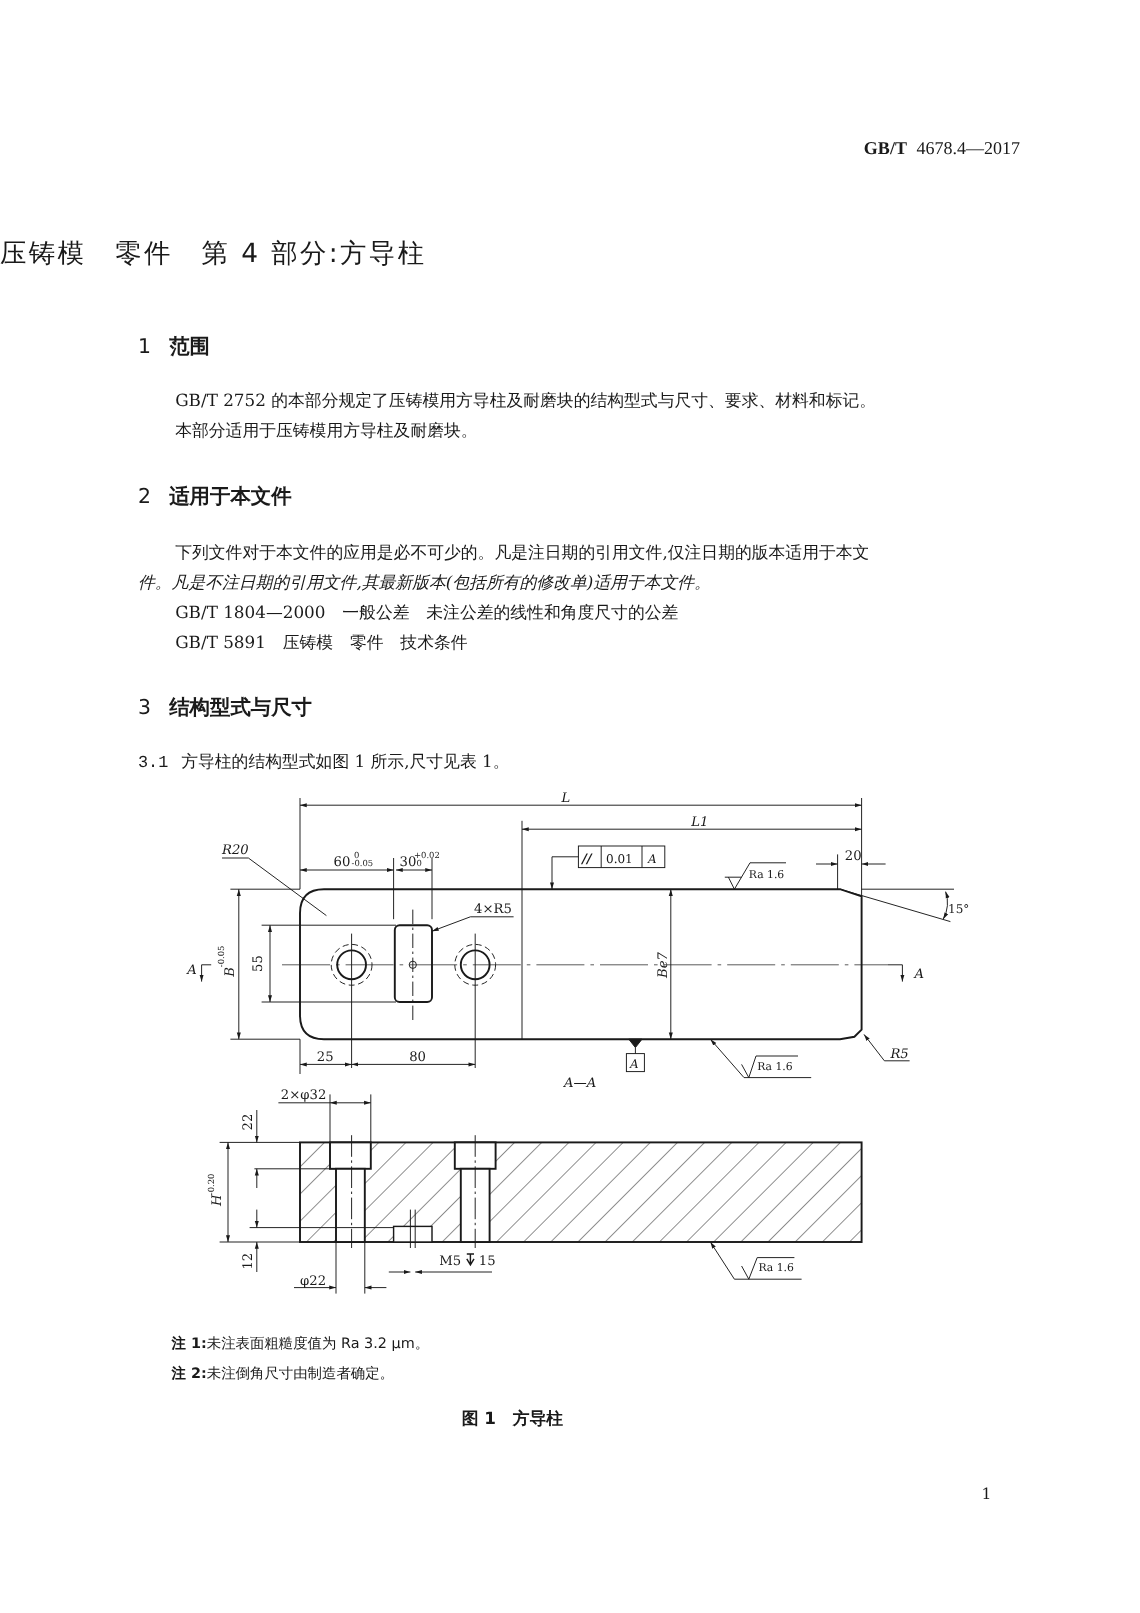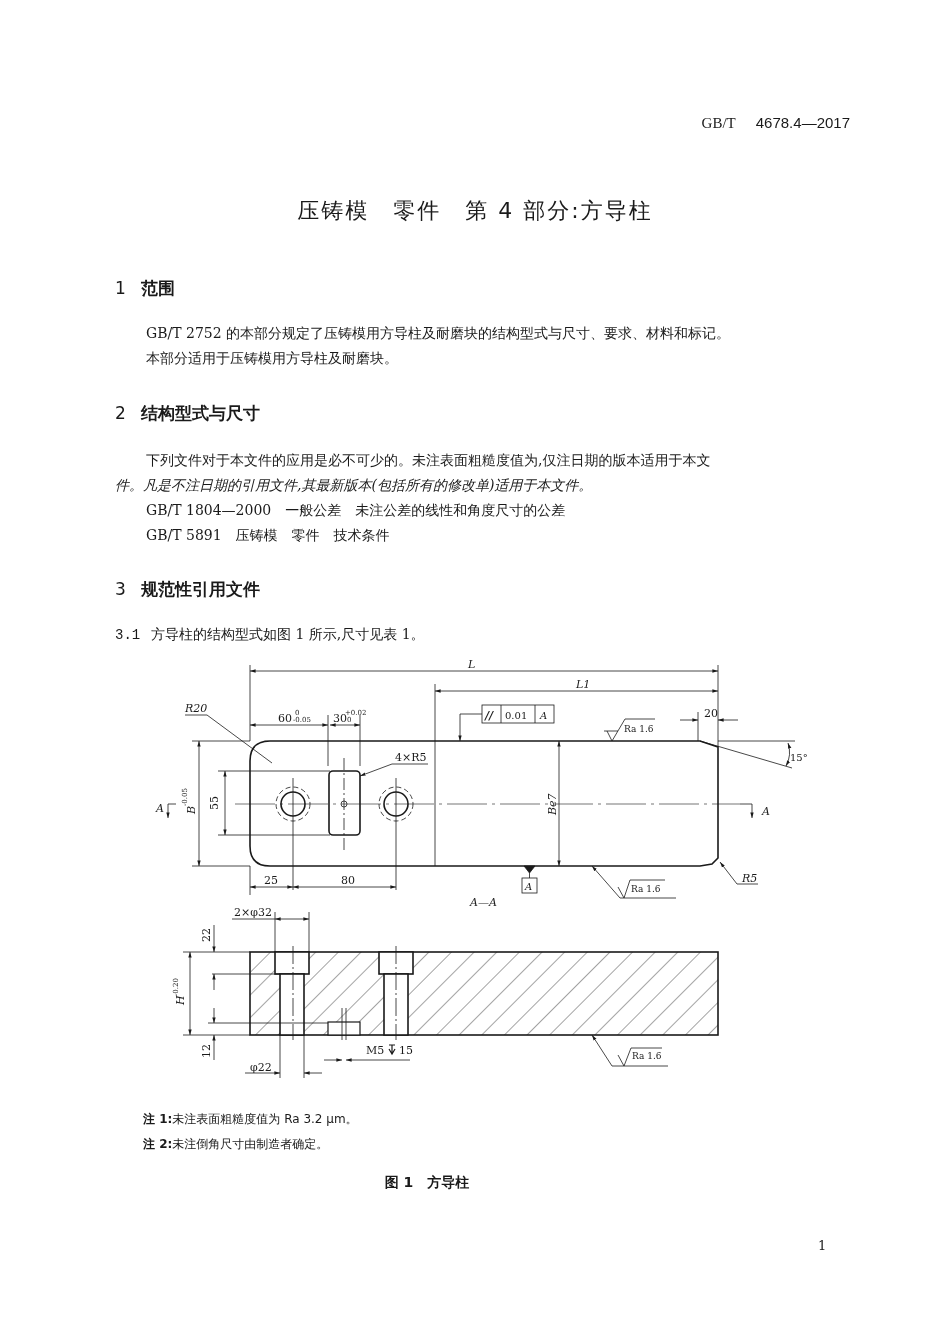--- a/index.html
+++ b/index.html
@@ -1,22 +1,22 @@
 <!DOCTYPE html>
 <html><head>
 <meta charset="utf-8">
 <style>
   html, body { margin: 0; padding: 0; background: #ffffff; }
   body { width: 950px; height: 1344px; position: relative; overflow: hidden;
          font-family: "DejaVu Serif", "Liberation Serif", serif; color: #1a1a1a; }
   .abs { position: absolute; white-space: nowrap; }
   .std-no { top: 114px; right: 100px; font-size: 15px; }
-  .std-no .b { font-family: "Liberation Serif", serif; font-weight: normal; margin-left: 26px; }
-  .std-no .n { font-family: Liberation Sans, sans-serif; margin-left: 20px; }
-  .title { top: 196px; left: 0; width: 950px; text-align: center; font-size: 22px;
+  .std-no .b { font-family: "Liberation Serif", serif; font-weight: bold; margin-left: 26px; }
+  .std-no .n { font-family: Liberation Serif, serif; margin-left: 8px; }
+  .title { top: 196px; left: 0; width: 950px; font-size: 22px;
            font-family: "DejaVu Sans", sans-serif; letter-spacing: 2px; }
   .h { font-family: "DejaVu Sans", sans-serif; font-size: 17px; font-weight: bold; left: 115px; }
   .h .num { display: inline-block; width: 26px; font-weight: normal; }
   .p { font-size: 14px; left: 146px; }
   .p.full { left: 115px; font-style: italic; }
   .notes { font-size: 12px; left: 143px; font-family: "DejaVu Sans", sans-serif; }
   .notes b { font-weight: bold; }
   .figcap { top: 1174px; left: 0; width: 854px; text-align: center; font-size: 14px;
             font-family: "DejaVu Sans", sans-serif; font-weight: bold; }
   .pageno { top: 1238px; left: 818px; font-size: 13px; }
@@ -32,29 +32,29 @@
 
 <div class="abs title">压铸模　零件　第 4 部分:方导柱</div>
 
 <div class="abs h" style="top:277px">
   <span class="num">1</span><span>范围</span>
 </div>
 <div class="abs p" style="top:325px">GB/T 2752 的本部分规定了压铸模用方导柱及耐磨块的结构型式与尺寸、要求、材料和标记。</div>
 <div class="abs p" style="top:350px">本部分适用于压铸模用方导柱及耐磨块。</div>
 
 <div class="abs h" style="top:402px">
-  <span class="num">2</span><span>结构型式与尺寸</span>
-</div>
-<div class="abs p" style="top:452px">下列文件对于本文件的应用是必不可少的。未注表面粗糙度值为,仅注日期的版本适用于本文</div>
+  <span class="num">2</span><span>适用于本文件</span>
+</div>
+<div class="abs p" style="top:452px">下列文件对于本文件的应用是必不可少的。凡是注日期的引用文件,仅注日期的版本适用于本文</div>
 <div class="abs p full" style="top:477px">件。凡是不注日期的引用文件,其最新版本(包括所有的修改单)适用于本文件。</div>
 <div class="abs p" style="top:502px">GB/T 1804—2000　一般公差　未注公差的线性和角度尺寸的公差</div>
 <div class="abs p" style="top:527px">GB/T 5891　压铸模　零件　技术条件</div>
 
 <div class="abs h" style="top:578px">
-  <span class="num">3</span><span>规范性引用文件</span>
+  <span class="num">3</span><span>结构型式与尺寸</span>
 </div>
 <div class="abs p" style="top:626px; left:115px">
   <span style="font-family:Liberation Mono, monospace; display:inline-block; width:36px">3.1</span><span>方导柱的结构型式如图 1 所示,尺寸见表 1。</span>
 </div>
 
 <svg class="fig" width="950" height="1344" viewBox="0 0 950 1344">
   <defs>
     <marker id="arr" viewBox="0 0 10 10" refX="10" refY="5" markerWidth="7" markerHeight="7" orient="auto-start-reverse">
       <path d="M0,2 L10,5 L0,8 z" fill="#1a1a1a"></path>
     </marker>

